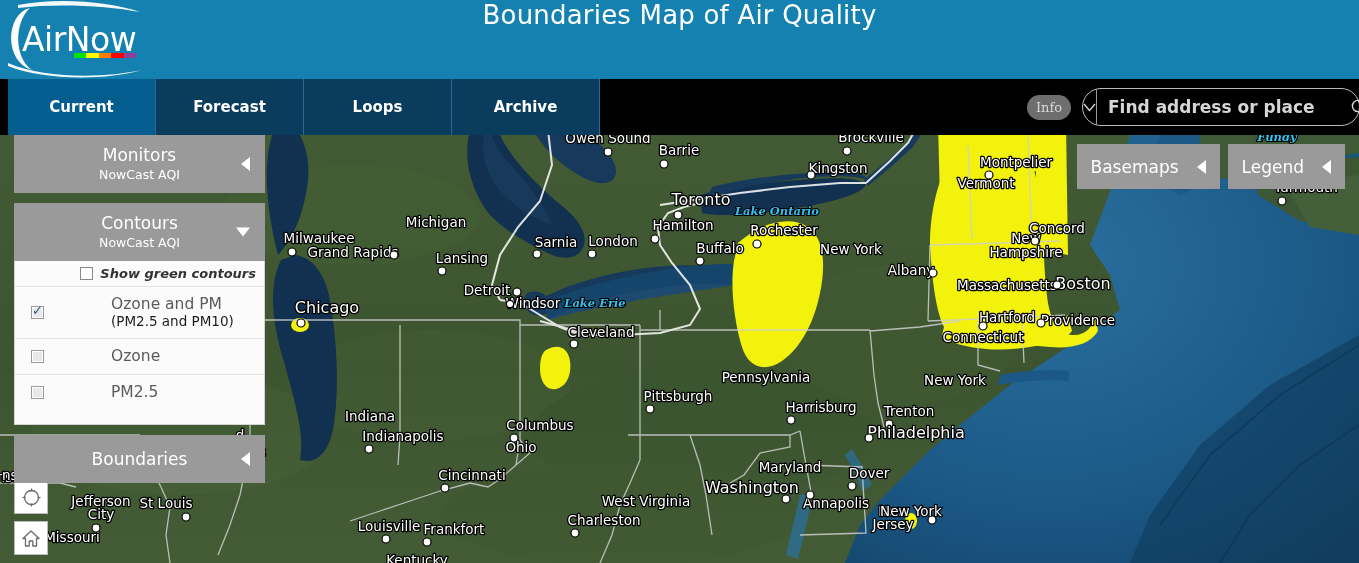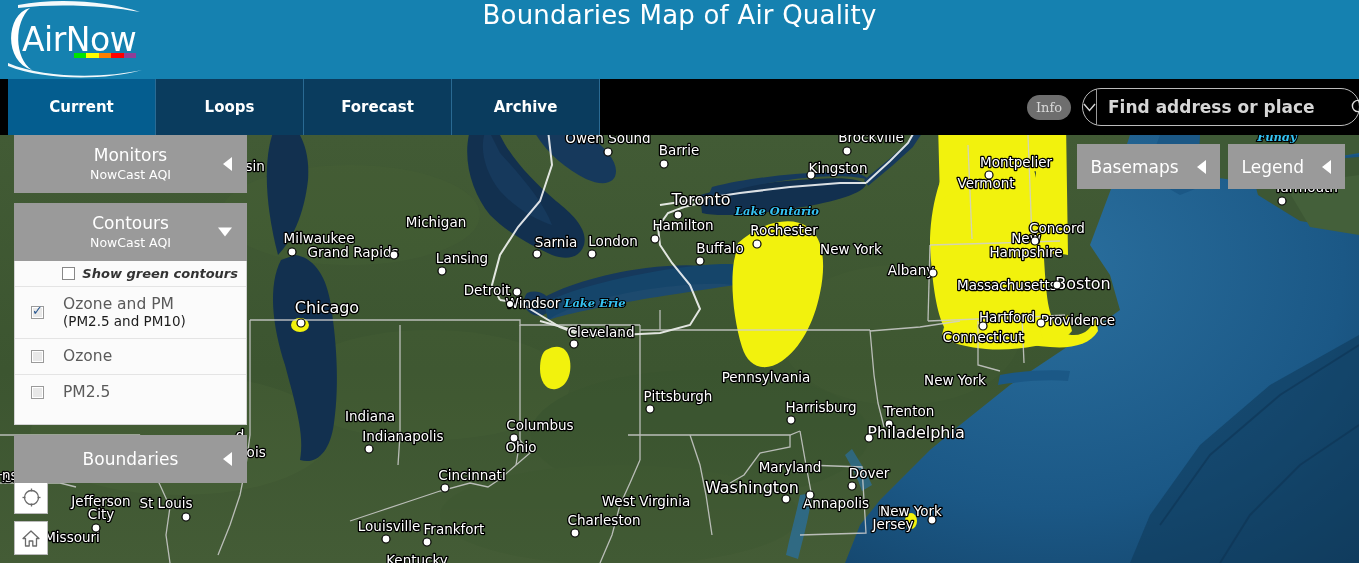--- a/index.html
+++ b/index.html
@@ -98,21 +98,21 @@
     position: absolute; top: 135px; left: 0;
     width: 1359px; height: 428px;
     overflow: hidden;
     background: #2d4f2a;
   }
   .map-svg { position: absolute; top: 0; left: 0; }
 
   
   .panel-stack {
     position: absolute; left: 14px; top: 0px;
-    width: 233px; z-index: 40;
+    width: 251px; z-index: 40;
   }
   .panel-head {
     background: #9a9a9a; color: #ffffff;
     padding: 9px 0 9px 0; position: relative;
     text-align: center; cursor: pointer;
     font-family: "DejaVu Sans", sans-serif;
   }
   .panel-head .p-title { font-size: 17px; line-height: 22px; }
   .panel-head .p-sub { font-size: 12.5px; line-height: 18px; }
   .tri {
@@ -155,20 +155,21 @@
     left: 0px; top: -4px; font-size: 13px; color: #28568f;
     font-family: "DejaVu Sans", sans-serif;
   }
   .cbox.disabled { background: #e8e8e8; border-color: #9a9a9a;
     box-shadow: inset 0 0 0 1px #fff; }
   .opt-row {
     display: flex; align-items: center;
     padding: 9px 20px 9px 16px;
     border-top: 1px solid #e4e4e4;
     cursor: pointer;
+    gap: 48px;
   }
   .opt-row:first-of-type { border-top: 1px solid #e4e4e4; }
   .opt-txt-main { font-size: 15.5px; color: #5a5a5a; line-height: 17px;
     font-family: "DejaVu Sans", sans-serif; }
   .opt-txt-sub { font-size: 13.5px; color: #1c1c1c; line-height: 16px;
     font-family: "DejaVu Sans", sans-serif; }
   .spacer-gap { height: 10px; }
 
   
   .map-ctrls {
@@ -214,22 +215,22 @@
           <i style="background:#ff7e00"></i>
           <i style="background:#ff0000"></i>
           <i style="background:#8f3f97"></i>
       </div>
     </div>
     <div class="header-title">Boundaries Map of Air Quality</div>
   </div>
 
   <div class="navbar">
     <div class="nav-tab active">Current</div>
+    <div class="nav-tab">Forecast</div>
     <div class="nav-tab">Loops</div>
-    <div class="nav-tab">Forecast</div>
     <div class="nav-tab">Archive</div>
     <div class="nav-spacer"></div>
 
     <div class="info-btn">Info</div>
 
     <div class="searchbox">
       <div class="search-drop">
         <svg width="13" height="9" viewBox="0 0 13 9">
           <path d="M1 1 L6.5 7.5 L12 1" stroke="#d8d8d8" stroke-width="1.4" fill="none"></path>
         </svg>

